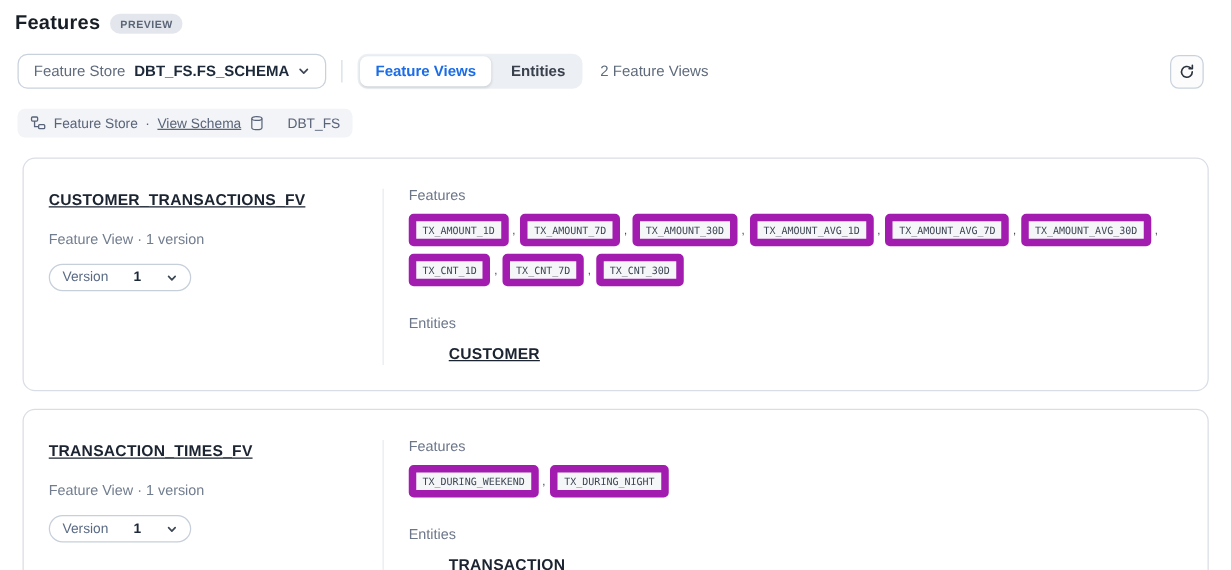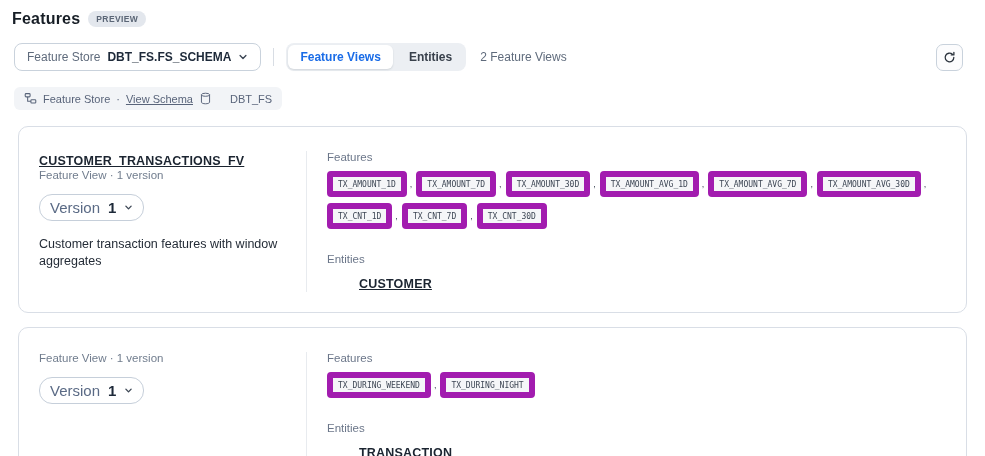--- a/index.html
+++ b/index.html
@@ -60,25 +60,25 @@
   .cards { margin:16px 18px 0 18px; display:flex; flex-direction:column; gap:14px; }
   .card {
     border:1px solid #d9dee6; border-radius:10px; background:#fff;
     display:flex; padding:24px 20px 20px 20px; min-height:132px;
   }
   .card-left { width:268px; flex:0 0 268px; padding-right:18px; border-right:1px solid #e8ebef; }
   .card-title {
     font-size:12.5px; font-weight:bold; color:#1b2430;
     text-decoration:underline; letter-spacing:.2px; cursor:pointer; display:inline-block;text-align:center;
   }
-  .card-meta { margin-top:0; font-size:11.5px; color:#717d8e; }
+  .card-meta { margin-top:17px; font-size:11.5px; color:#717d8e; }
   .version-pill {
-    margin-top:13px; display:inline-flex; align-items:center; gap:8px;
+    margin-top:13px; display:inline-flex; align-items:center; gap:20px;
     border:1px solid #c6cfda; border-radius:13px; background:#fff;
-    padding:4px 10px; font-size:15px; cursor:pointer;
+    padding:4px 10px; font-size:11px; cursor:pointer;
     font-family:"Liberation Sans", sans-serif;
   }
   .vp-label { color:#5a6a85; }
   .vp-value { color:#1d2939; font-weight:bold; }
   .version-pill .chev { width:9px; height:9px; }
   .card-desc { margin-top:15px; font-size:12.5px; color:#242c37; line-height:1.35; max-width:252px; }
   .card-right { flex:1; padding-left:20px; }
   .section-label { font-size:11.5px; color:#6b7689; }
   .chips { margin-top:8px; display:flex; flex-wrap:wrap; align-items:center; row-gap:6px; }
   .chip {
@@ -148,21 +148,20 @@
     <div class="card-left">
       <a class="card-title">CUSTOMER_TRANSACTIONS_FV</a>
       <div class="card-meta">Feature View · 1 version</div>
       <button class="version-pill">
         <span class="vp-label">Version</span>
         <span class="vp-value">1</span>
         <svg class="chev" viewBox="0 0 12 12" fill="none" stroke="currentColor" stroke-width="1.8" stroke-linecap="round" stroke-linejoin="round">
             <path d="M2.5 4.2 6 7.8l3.5-3.6"></path>
           </svg>
       </button>
-      <p class="card-desc">Customer transaction features with window aggregates</p>
     </div>
     <div class="card-right">
       <div class="section-label">Features</div>
       <div class="chips">
           <span class="chip">TX_AMOUNT_1D</span>
           <span class="chip-sep">,</span>
           <span class="chip">TX_AMOUNT_7D</span>
           <span class="chip-sep">,</span>
           <span class="chip">TX_AMOUNT_30D</span>
           <span class="chip-sep">,</span>
@@ -178,20 +177,21 @@
           <span class="chip-sep">,</span>
           <span class="chip">TX_CNT_30D</span>
         </div>
       <div class="section-label entities-label">Entities</div>
       <div class="entity-links"><a class="entity-link">CUSTOMER</a></div>
     </div>
   </section>
 
   <section class="card">
     <div class="card-left">
+      <a class="card-title">TRANSACTION_TIMES_FV</a>
       <div class="card-meta">Feature View · 1 version</div>
       <button class="version-pill">
         <span class="vp-label">Version</span>
         <span class="vp-value">1</span>
         <svg class="chev" viewBox="0 0 12 12" fill="none" stroke="currentColor" stroke-width="1.8" stroke-linecap="round" stroke-linejoin="round">
             <path d="M2.5 4.2 6 7.8l3.5-3.6"></path>
           </svg>
       </button>
     </div>
     <div class="card-right">

